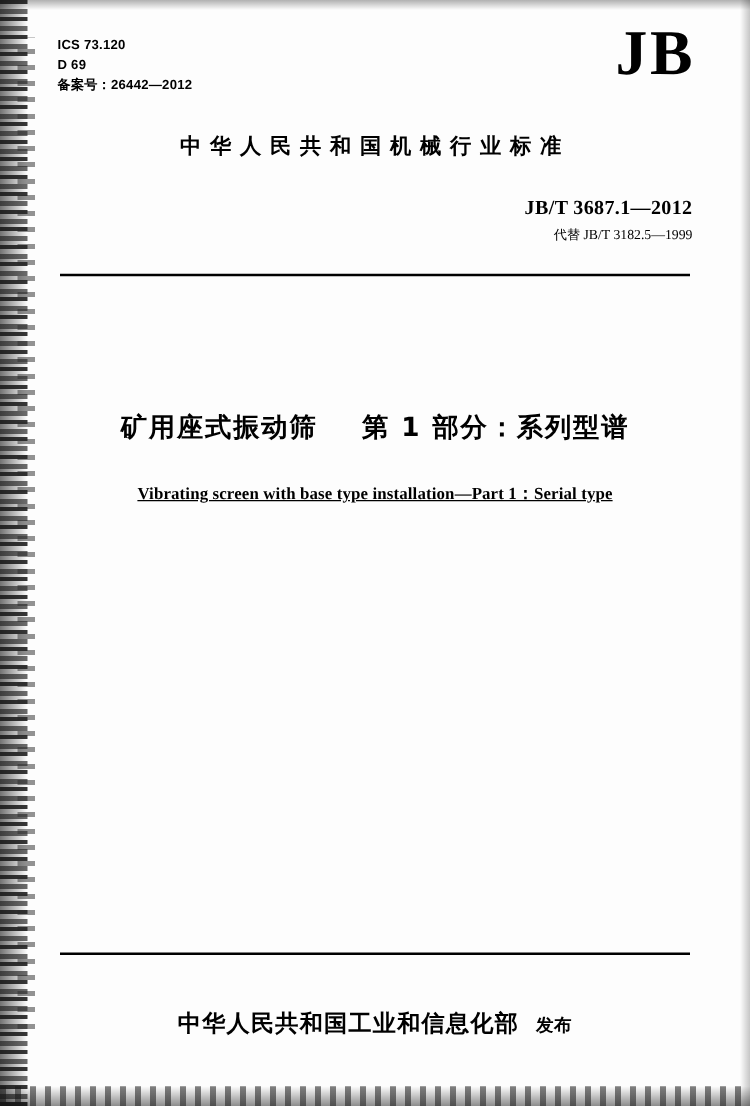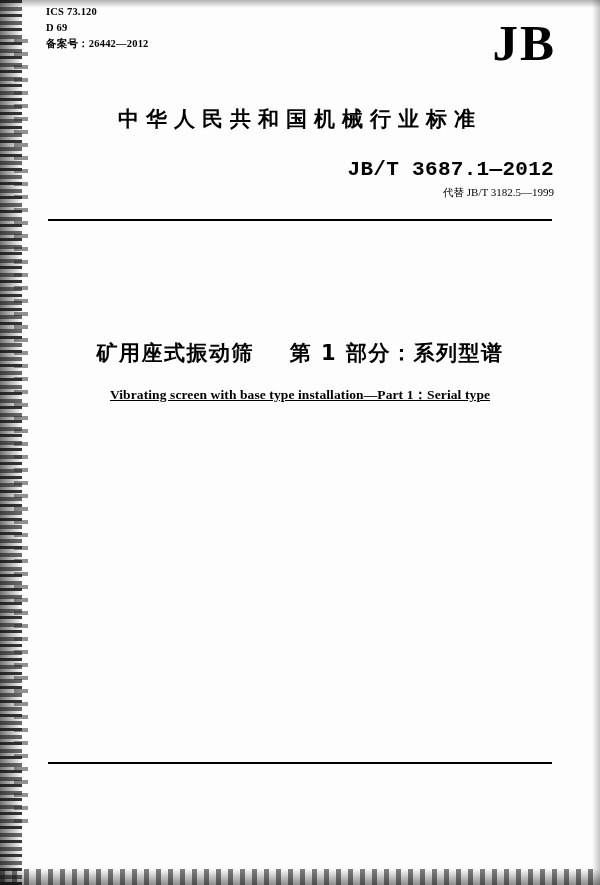--- a/index.html
+++ b/index.html
@@ -75,26 +75,25 @@
   .content {
     position: absolute;
     left: 40px; top: 0;
     width: 520px; height: 885px;
   }
 
   
   .ics-block {
     position: absolute;
     left: 6px;
-    top: 4px;
+    top: 28px;
     font-size: 10.5px;
     font-weight: bold;
     line-height: 16px;
     letter-spacing: 0.2px;
-    font-family: Liberation Serif, serif;
   }
   .ics-block div { white-space: nowrap; }
 
   
   .jb-logo {
     position: absolute;
     right: 4px;
     top: 12px;
     font-family: "Liberation Serif", serif;
     font-weight: bold;
@@ -105,36 +104,36 @@
 
   
   .std-title {
     position: absolute;
     left: 10px;
     top: 105px;
     width: 500px;
     text-align: center;
     font-family: "DejaVu Sans", sans-serif;
     font-weight: bold;
-    font-size: 21px;
+    font-size: 17px;
     letter-spacing: 7px;
     white-space: nowrap;
   }
 
   
   .std-number {
     position: absolute;
     right: 6px;
     top: 158px;
     text-align: right;
   }
   .std-number .num {
-    font-family: Liberation Mono, monospace;
-    font-weight: bold;
-    font-size: 21px;
+    font-family: Liberation Serif, serif;
+    font-weight: bold;
+    font-size: 16px;
     letter-spacing: 0.3px;
     white-space: nowrap;
   }
   .std-number .replaces {
     margin-top: 5px;
     font-size: 11px;
     font-family: "Liberation Serif", serif;
     white-space: nowrap;
   }
   .std-number .replaces .cn {
@@ -158,21 +157,20 @@
     position: absolute;
     left: 0;
     top: 328px;
     width: 520px;
     text-align: center;
     font-family: "DejaVu Sans", sans-serif;
     font-weight: bold;
     font-size: 21px;
     letter-spacing: 1.5px;
     white-space: nowrap;
-    margin-top: 11px;
   }
   .doc-title-cn .gap { display: inline-block; width: 18px; }
 
   
   .doc-title-en {
     position: absolute;
     left: 0;
     top: 386px;
     width: 520px;
     text-align: center;
@@ -270,15 +268,19 @@
       <span>矿用座式振动筛</span>
       <span class="gap"></span>
       <span>第 1 部分：系列型谱</span>
     </div>
 
     <div class="doc-title-en">Vibrating screen with base type installation—Part 1：Serial type</div>
 
     <div class="rule rule-bottom"></div>
 
 
+    <div class="issuer">
+      <span>中华人民共和国工业和信息化部</span>
+      <span class="small">发布</span>
+    </div>
 
   </div>
 </div>
 
 </body></html>

